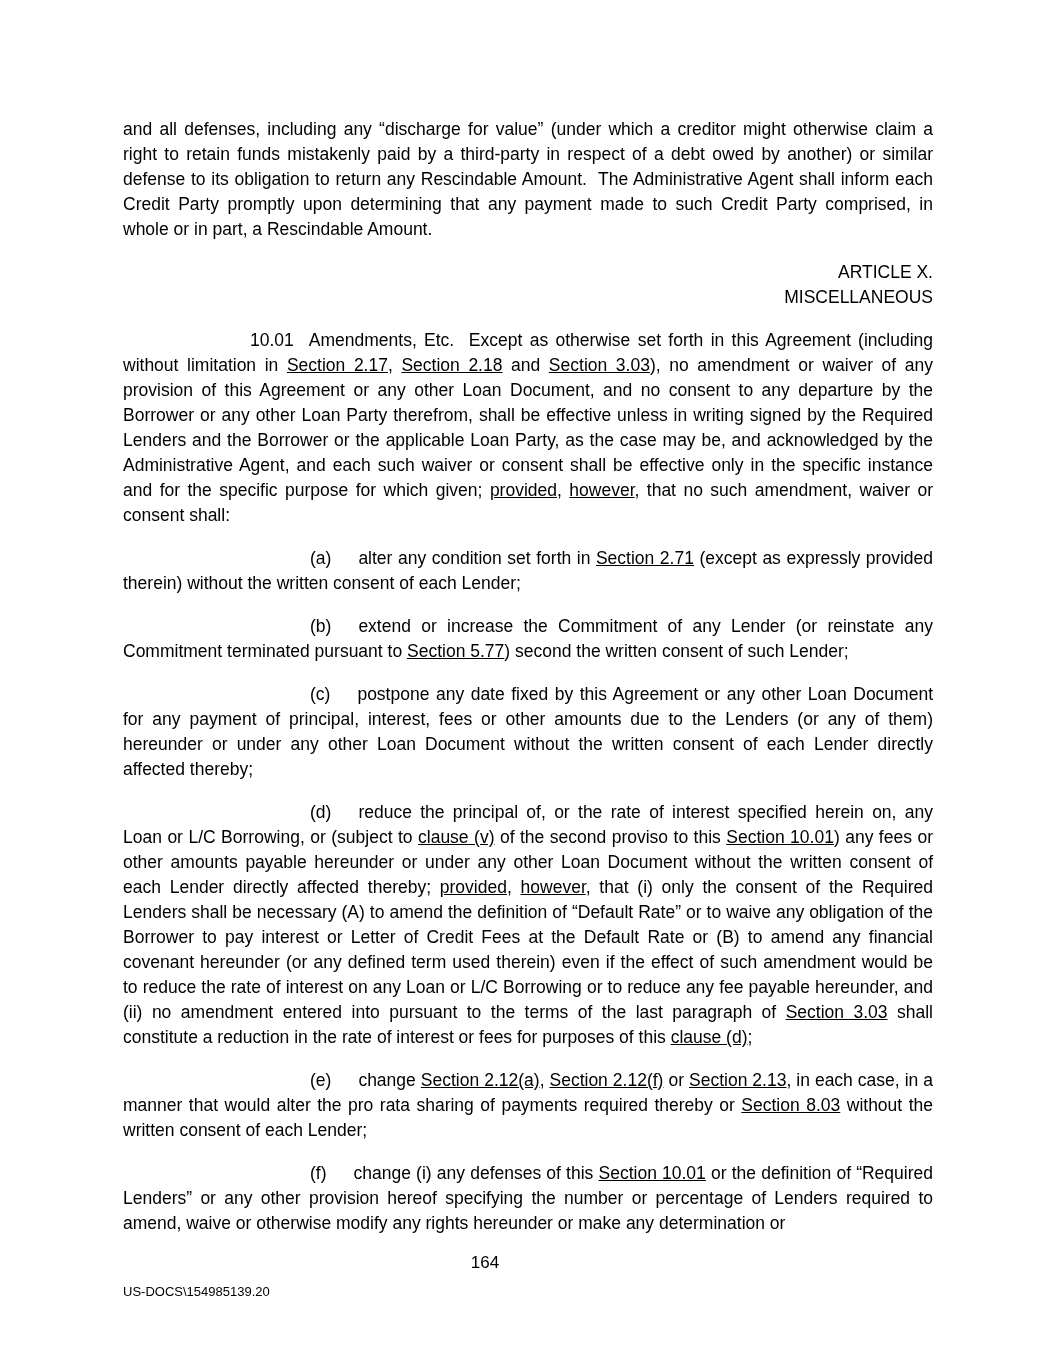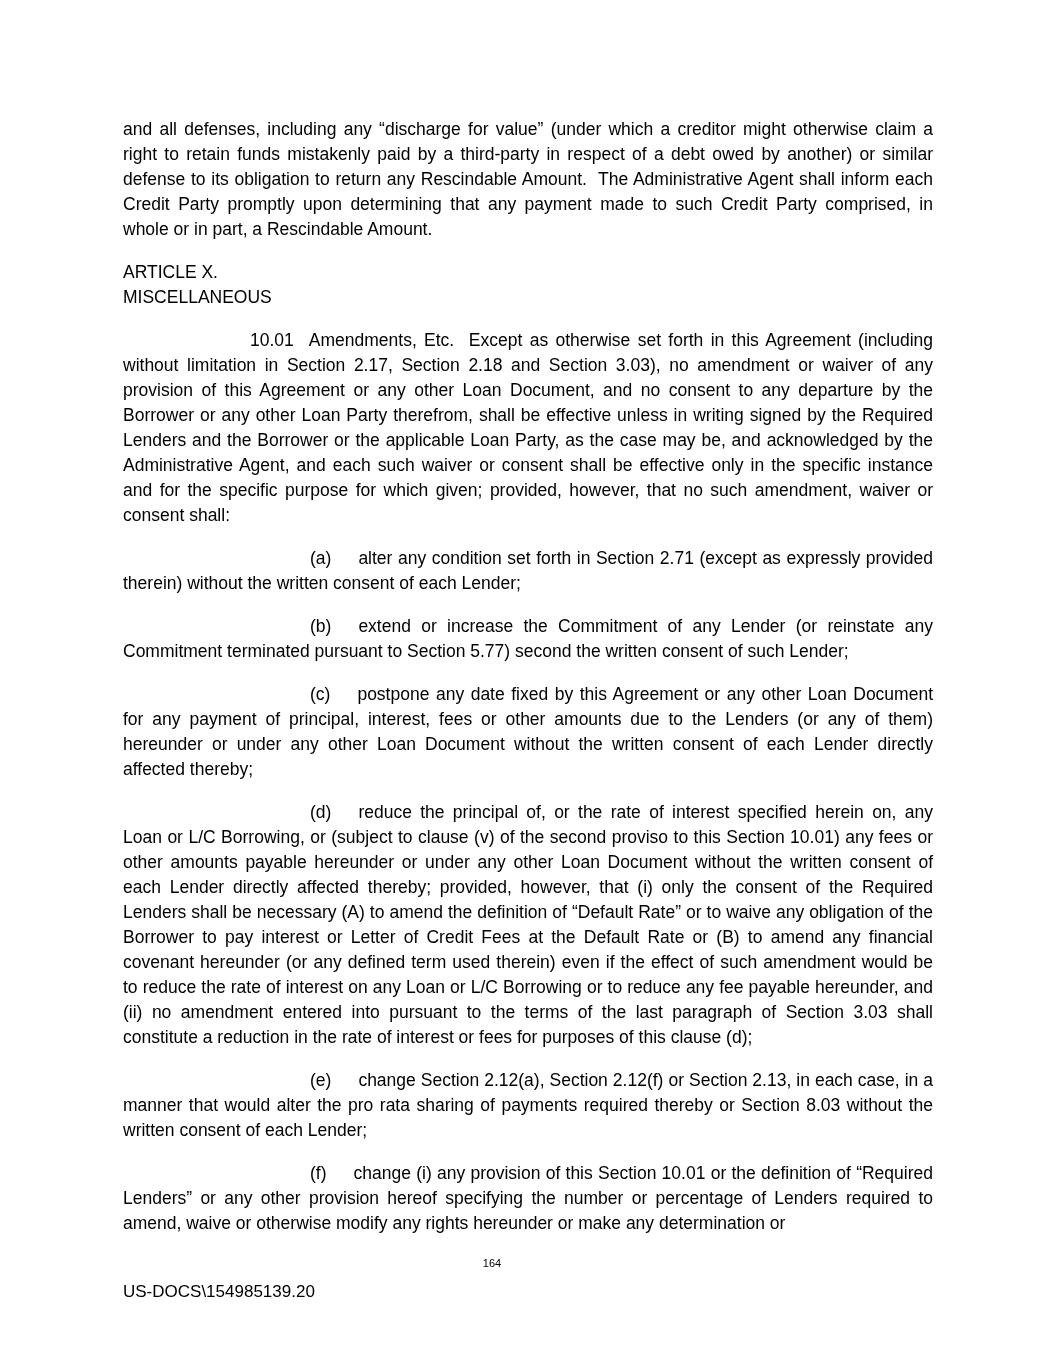--- a/index.html
+++ b/index.html
@@ -10,71 +10,70 @@
   .page {
     position: relative;
     width: 970px;
     height: 1365px;
     background: #ffffff;
     font-family: "Liberation Sans", "DejaVu Sans", sans-serif;
     font-size: 17.5px;
     line-height: 25px;
     color: #000000;
     overflow: hidden;
-    padding-left: 14px;
   }
   .doc-body {
     position: absolute;
     left: 123px;
     top: 117px;
     width: 810px;
   }
   .doc-body p {
     margin: 0 0 18px 0;
     text-align: justify;
   }
   p.flush { text-indent: 0; }
   p.indent-1 { text-indent: 127px; }
   p.indent-2 { text-indent: 187px; }
   .article-heading {
-    text-align: left;
+    text-align: right;
     margin: 0 0 18px 0;
   }
-  .u { }
+  .u { text-decoration: underline; }
   .tab { display: inline-block; }
   .page-number {
     position: absolute;
     top: 1252px;
     left: 0;
     width: 100%;
     text-align: center;
-    font-size: 11px;
+    font-size: 17px;
     line-height: 22px;
   }
   .doc-id {
     position: absolute;
     top: 1284px;
     left: 123px;
-    font-size: 17px;
+    font-size: 13px;
     line-height: 15px;
   }
 </style>
 </head>
 <body>
 
 <div class="page">
   <div class="doc-body" id="doc-body">
       <p class="flush"><span>and all defenses, including any “discharge for value” (under which a creditor might otherwise claim a right to retain funds mistakenly paid by a third-party in respect of a debt owed by another) or similar defense to its obligation to return any Rescindable Amount.&nbsp; The Administrative Agent shall inform each Credit Party promptly upon determining that any payment made to such Credit Party comprised, in whole or in part, a Rescindable Amount.</span></p>
       <div class="article-heading">
         <div>ARTICLE X.</div>
         <div>MISCELLANEOUS</div>
       </div>
       <p class="indent-1"><span>10.01</span><span class="tab" style="width: 15px;"></span><span>Amendments, Etc.&nbsp; Except as otherwise set forth in this Agreement (including without limitation in </span><span class="u">Section 2.17</span><span>, </span><span class="u">Section 2.18</span><span> and </span><span class="u">Section 3.03</span><span>), no amendment or waiver of any provision of this Agreement or any other Loan Document, and no consent to any departure by the Borrower or any other Loan Party therefrom, shall be effective unless in writing signed by the Required Lenders and the Borrower or the applicable Loan Party, as the case may be, and acknowledged by the Administrative Agent, and each such waiver or consent shall be effective only in the specific instance and for the specific purpose for which given; </span><span class="u">provided</span><span>, </span><span class="u">however</span><span>, that no such amendment, waiver or consent shall:</span></p>
       <p class="indent-2"><span>(a)</span><span class="tab" style="width: 27px;"></span><span>alter any condition set forth in </span><span class="u">Section 2.71</span><span> (except as expressly provided therein) without the written consent of each Lender;</span></p>
       <p class="indent-2"><span>(b)</span><span class="tab" style="width: 27px;"></span><span>extend or increase the Commitment of any Lender (or reinstate any Commitment terminated pursuant to </span><span class="u">Section 5.77</span><span>) second the written consent of such Lender;</span></p>
       <p class="indent-2"><span>(c)</span><span class="tab" style="width: 27px;"></span><span>postpone any date fixed by this Agreement or any other Loan Document for any payment of principal, interest, fees or other amounts due to the Lenders (or any of them) hereunder or under any other Loan Document without the written consent of each Lender directly affected thereby;</span></p>
       <p class="indent-2"><span>(d)</span><span class="tab" style="width: 27px;"></span><span>reduce the principal of, or the rate of interest specified herein on, any Loan or L/C Borrowing, or (subject to </span><span class="u">clause (v)</span><span> of the second proviso to this </span><span class="u">Section 10.01</span><span>) any fees or other amounts payable hereunder or under any other Loan Document without the written consent of each Lender directly affected thereby; </span><span class="u">provided</span><span>, </span><span class="u">however</span><span>, that (i) only the consent of the Required Lenders shall be necessary (A) to amend the definition of “Default Rate” or to waive any obligation of the Borrower to pay interest or Letter of Credit Fees at the Default Rate or (B) to amend any financial covenant hereunder (or any defined term used therein) even if the effect of such amendment would be to reduce the rate of interest on any Loan or L/C Borrowing or to reduce any fee payable hereunder, and (ii) no amendment entered into pursuant to the terms of the last paragraph of </span><span class="u">Section 3.03</span><span> shall constitute a reduction in the rate of interest or fees for purposes of this </span><span class="u">clause (d)</span><span>;</span></p>
       <p class="indent-2"><span>(e)</span><span class="tab" style="width: 27px;"></span><span>change </span><span class="u">Section 2.12(a)</span><span>, </span><span class="u">Section 2.12(f)</span><span> or </span><span class="u">Section 2.13</span><span>, in each case, in a manner that would alter the pro rata sharing of payments required thereby or </span><span class="u">Section 8.03</span><span> without the written consent of each Lender;</span></p>
-      <p class="indent-2"><span>(f)</span><span class="tab" style="width: 27px;"></span><span>change (i) any provision of this </span><span class="u">Section 10.01</span><span> or the definition of “Required Lenders” or any other provision hereof specifying the number or percentage of Lenders required to amend, waive or otherwise modify any rights hereunder or make any determination or</span></p>
+      <p class="indent-2"><span>(f)</span><span class="tab" style="width: 27px;"></span><span>change (i) any defenses of this </span><span class="u">Section 10.01</span><span> or the definition of “Required Lenders” or any other provision hereof specifying the number or percentage of Lenders required to amend, waive or otherwise modify any rights hereunder or make any determination or</span></p>
     </div>
   <div class="page-number">164</div>
   <div class="doc-id">US-DOCS\154985139.20</div>
 </div>
 
 </body></html>

